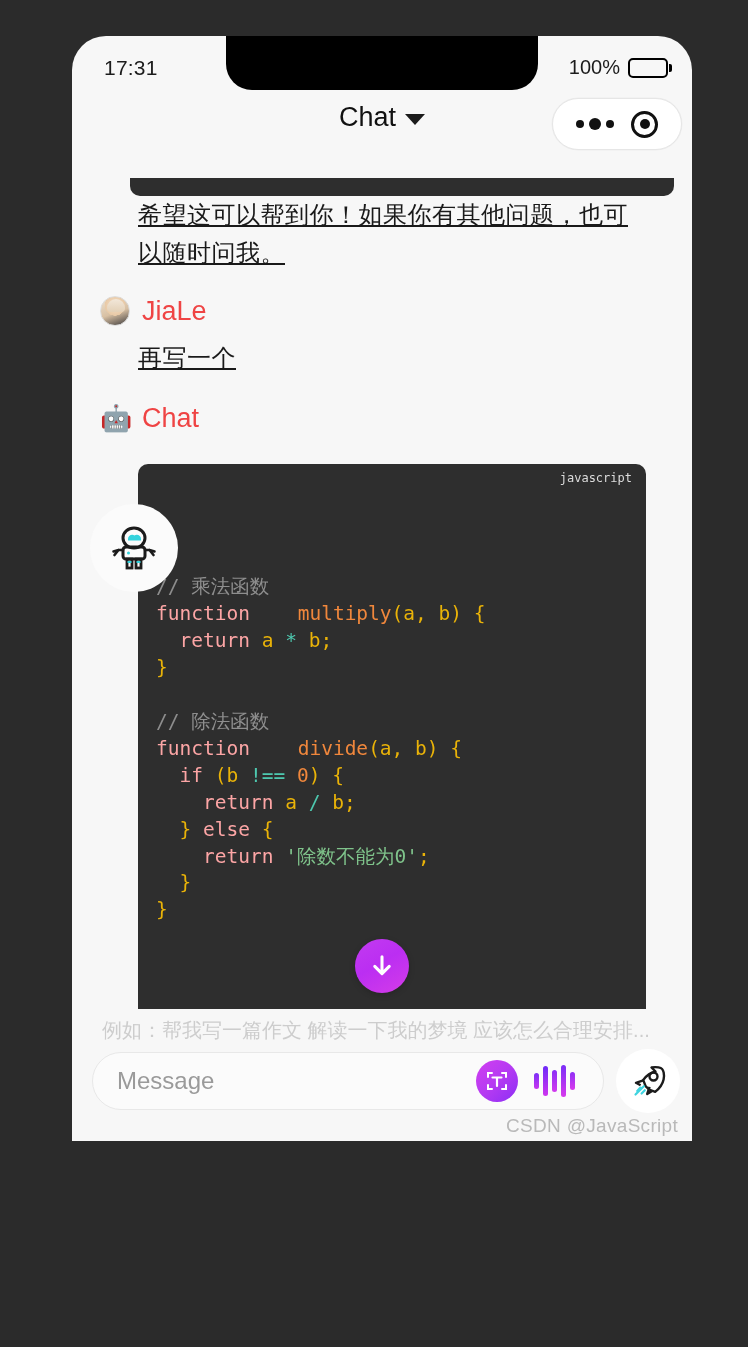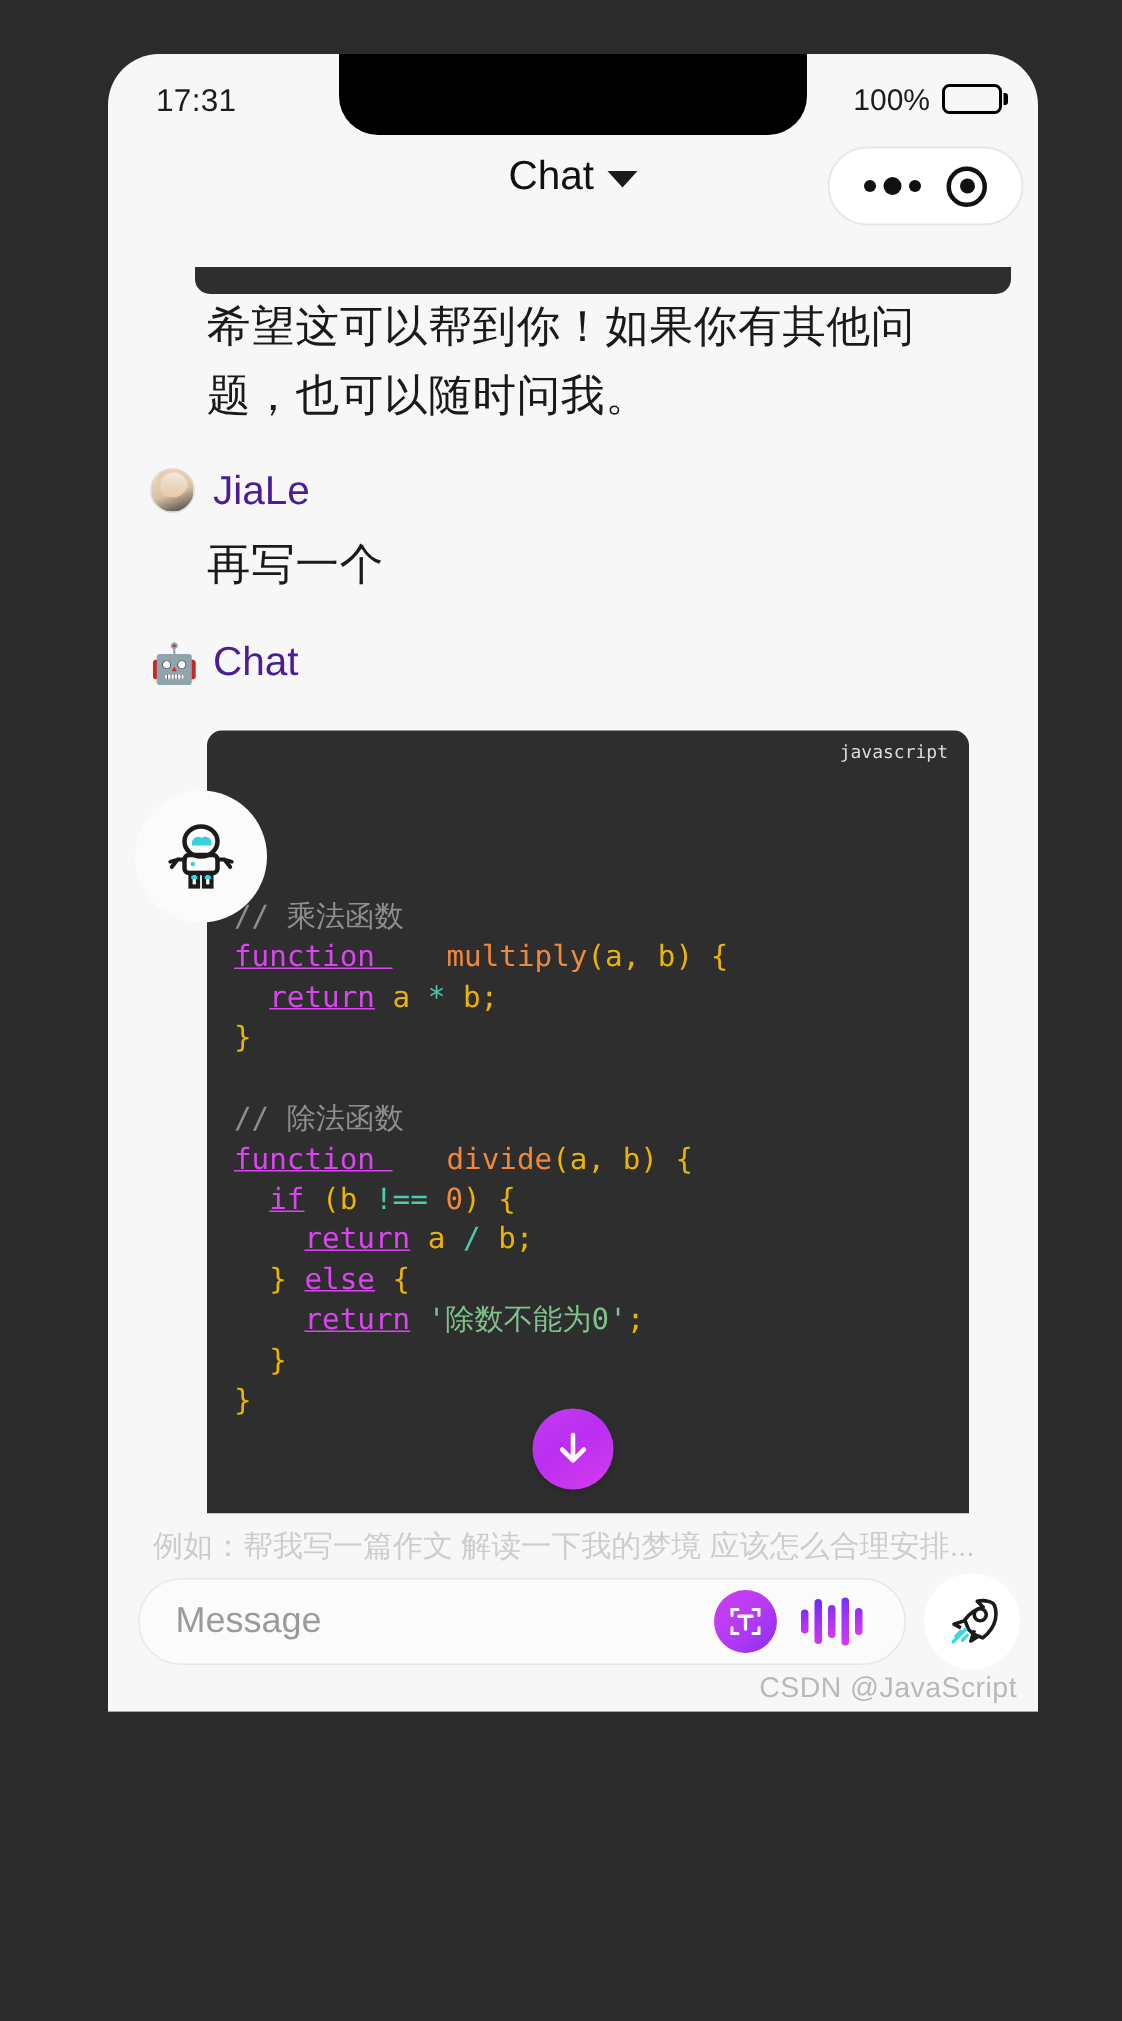--- a/index.html
+++ b/index.html
@@ -37,21 +37,21 @@
     height: 58px;
     z-index: 30;
   }
   #clock {
     position: absolute; left: 32px; top: 20px;
     font-size: 21px; color: #1c1c1c;
     letter-spacing: .2px;
   }
   #battery-group {
     position: absolute; right: 24px; top: 20px;
-    display: flex; gap: 8px;
+    display: flex; align-items: center; gap: 8px;
   }
   #battery-pct { font-size: 20px; color: #1c1c1c; }
   .batt-shell {
     width: 40px; height: 20px;
     border: 2.5px solid #000; border-radius: 5px;
     padding: 2px; position: relative;
   }
   .batt-fill { width: 100%; height: 100%; background: #000; border-radius: 1.5px; }
   .batt-cap {
     position: absolute; right: -6px; top: 50%;
@@ -110,31 +110,32 @@
   
   #prev-code-edge {
     position: absolute; left: 58px; top: 30px;
     width: 544px; height: 18px;
     background: #2e2e2e;
     border-radius: 0 0 10px 10px;
   }
 
   .para {
     margin: 0 40px 0 66px;
-    font-size: 29px;
+    font-size: 24px;
     line-height: 1.58;
     color: #1a1a1a;
     letter-spacing: .5px;
+    text-decoration: underline;
   }
 
   .speaker {
     display: flex; align-items: center; gap: 12px;
     margin-left: 28px;
   }
-  .speaker-name { font-size: 27px; color: #4c1d95; }
+  .speaker-name { font-size: 27px; color: #ef4444; }
   .avatar-img {
     width: 30px; height: 30px; border-radius: 50%;
     background:
       radial-gradient(circle at 50% 30%, #f6e0c8 0%, #e8c9a6 42%, transparent 43%),
       linear-gradient(160deg, #efe3d2 0%, #d8c0a3 55%, #3d3b3c 100%);
     border: 1px solid #ddd;
     position: relative; overflow: hidden;
   }
   .avatar-img::after {
     content: ""; position: absolute;
@@ -161,21 +162,21 @@
     color: #d6d6d6;
     white-space: pre;
   }
   .code-lang {
     position: absolute; right: 14px; top: 6px;
     font-family: "DejaVu Sans Mono", monospace;
     font-size: 12px;
     color: #dcdcdc;
   }
   .tk-cmt { color: #8e8e8e; }
-  .tk-kw  { color: #d946ef; text-decoration: underline; }
+  .tk-kw  { color: #fca5a5; }
   .tk-fn  { color: #f0873c; padding-left: 36px; }
   .tk-num { color: #f0873c; }
   .tk-op  { color: #4ec9b0; }
   .tk-str { color: #7fc38b; }
   .tk-pl  { color: #eab308; }
 
   
   #robot-badge {
     position: absolute;
     left: -48px; top: 40px;

